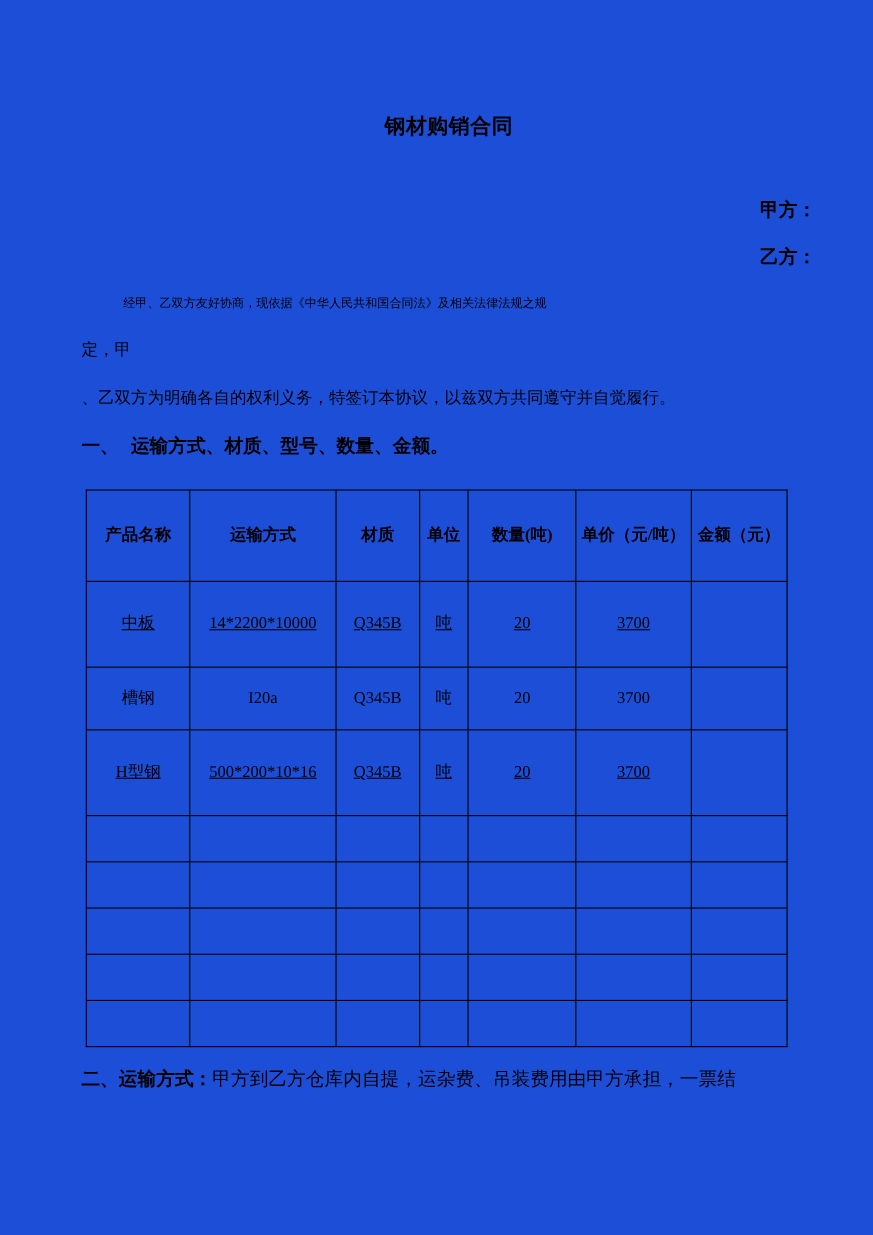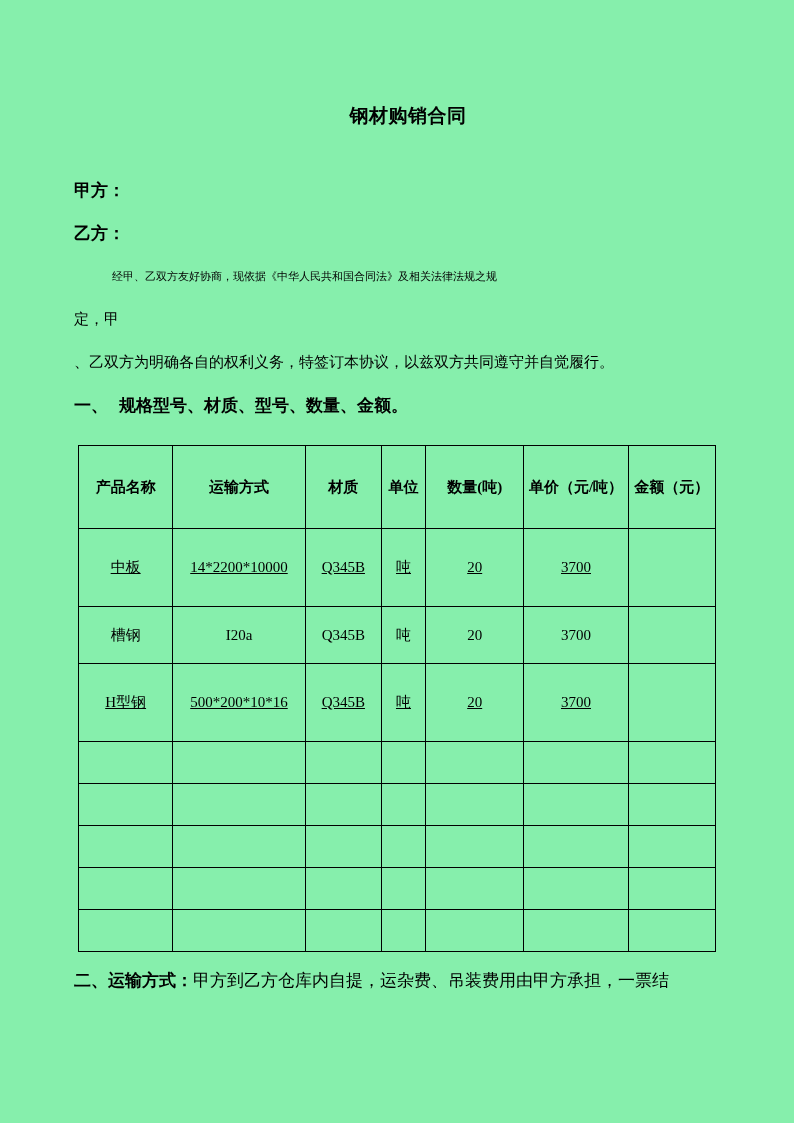--- a/index.html
+++ b/index.html
@@ -8,21 +8,21 @@
     background: #ffffff;
   }
   body {
     font-family: "Liberation Serif", "DejaVu Serif", serif;
     color: #000000;
   }
   .page {
     position: relative;
     width: 794px;
     height: 1123px;
-    background: #86efac;
+    background: #1d4ed8;
     overflow: hidden;
     box-sizing: border-box;
   }
   .content {
     position: absolute;
     left: 74px;
     top: 0;
     width: 668px;
   }
 
@@ -40,20 +40,21 @@
   
   .party-line {
     font-size: 17px;
     font-weight: bold;
     line-height: 43px;
     margin: 0;
     white-space: nowrap;
   }
   .party-block {
     padding-top: 40px;
+    text-align: right;
   }
 
   
   .body-para {
     font-size: 11px;
     line-height: 43px;
     margin: 0;
     text-align: justify;
     text-justify: inter-ideograph;
   }
@@ -146,21 +147,21 @@
       <p class="party-line">甲方：</p>
       <p class="party-line">乙方：</p>
     </div>
 
     <p class="body-para"><span class="indent"></span><span>经甲、乙双方友好协商，现依据《中华人民共和国合同法》及相关法律法规之规</span></p>
 
     <p class="para-tail">定，甲</p>
 
     <p class="para-tail">、乙双方为明确各自的权利义务，特签订本协议，以兹双方共同遵守并自觉履行。</p>
 
-    <p class="section-heading"><span>一、</span><span class="num-gap"></span><span>规格型号、材质、型号、数量、金额。</span></p>
+    <p class="section-heading"><span>一、</span><span class="num-gap"></span><span>运输方式、材质、型号、数量、金额。</span></p>
 
     <div class="table-wrap">
       <table class="goods">
         <colgroup>
           <col class="c0">
             <col class="c1">
             <col class="c2">
             <col class="c3">
             <col class="c4">
             <col class="c5">

